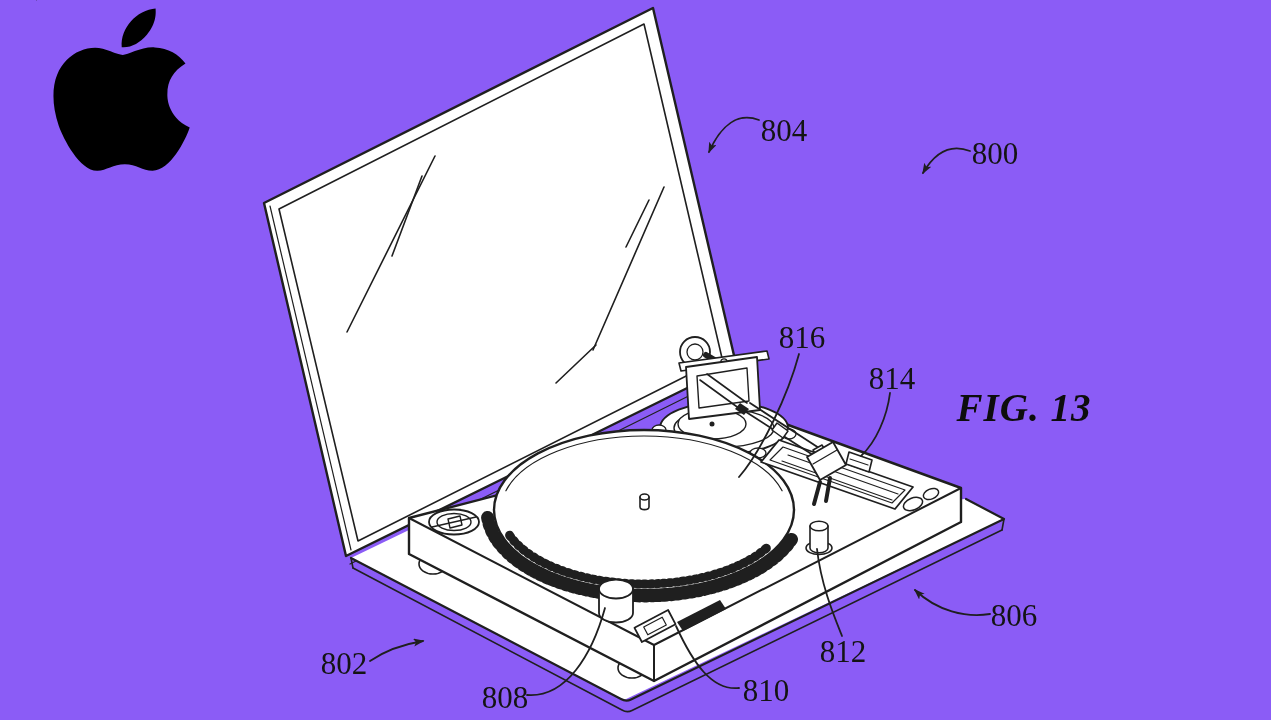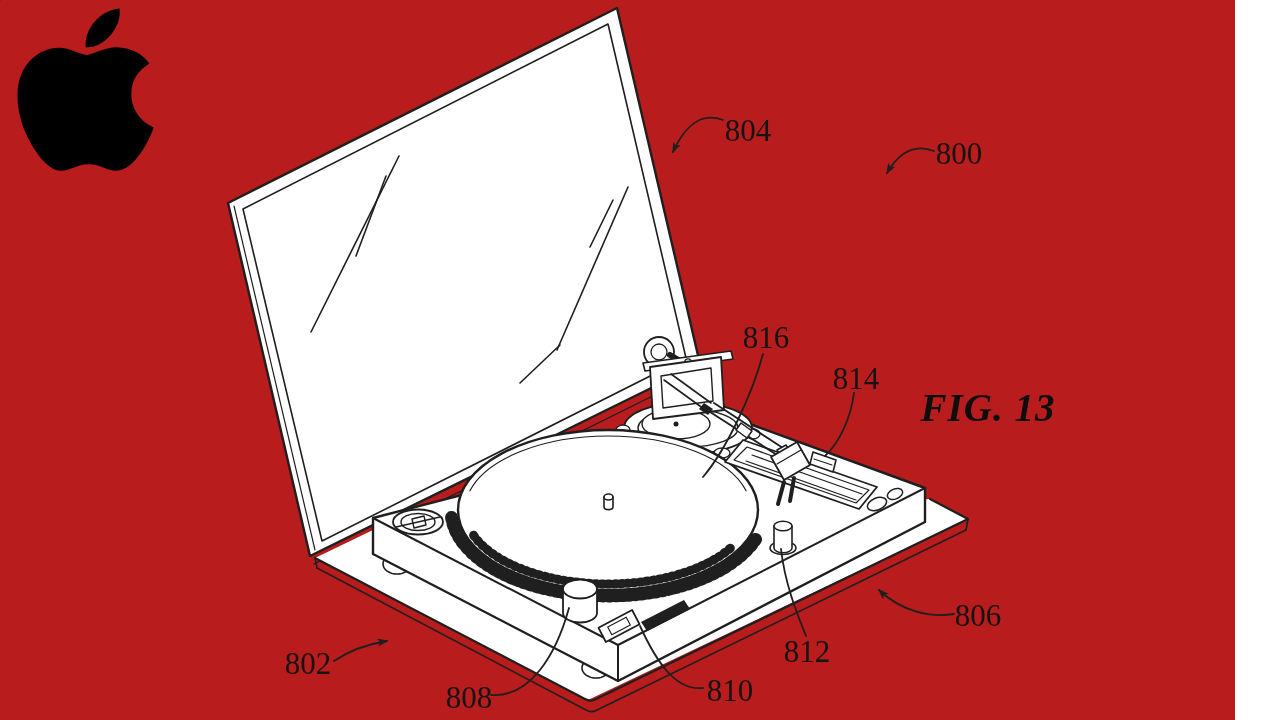--- a/index.html
+++ b/index.html
@@ -1,16 +1,16 @@
 <!DOCTYPE html>
 <html><head>
 <meta charset="utf-8">
 <style>
   html,body{margin:0;padding:0;background:#ffffff;width:1280px;height:720px;overflow:hidden;}
-  .stage{position:relative;width:1235px;height:720px;background:#b91c1c;font-family:"Liberation Serif", serif;}
+  .stage{position:relative;width:1235px;height:720px;background:#8b5cf6;font-family:"Liberation Serif", serif;padding-left:36px;}
   svg{display:block;}
   .ink{stroke:#1f1f1f;fill:none;stroke-linecap:round;stroke-linejoin:round;}
   .fillw{fill:#ffffff;stroke:#1f1f1f;stroke-linejoin:round;stroke-linecap:round;}
   text.ref{font-family:"Liberation Serif", serif;font-size:31px;fill:#141414;}
   text.figcap{font-family:"Liberation Serif", serif;font-size:39px;font-weight:bold;font-style:italic;fill:#0d0d0d;letter-spacing:1px;}
 </style>
 </head>
 <body>
 
 <div class="stage">

